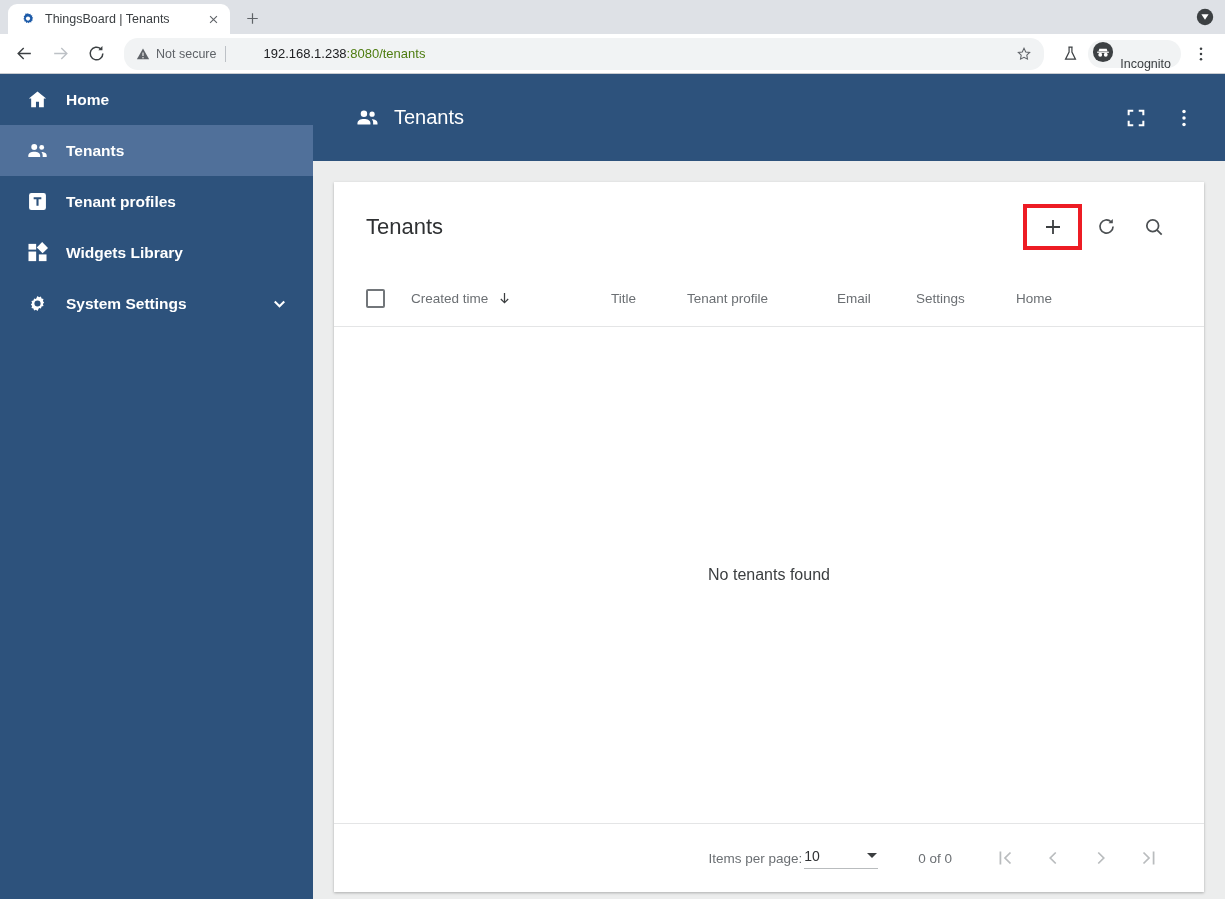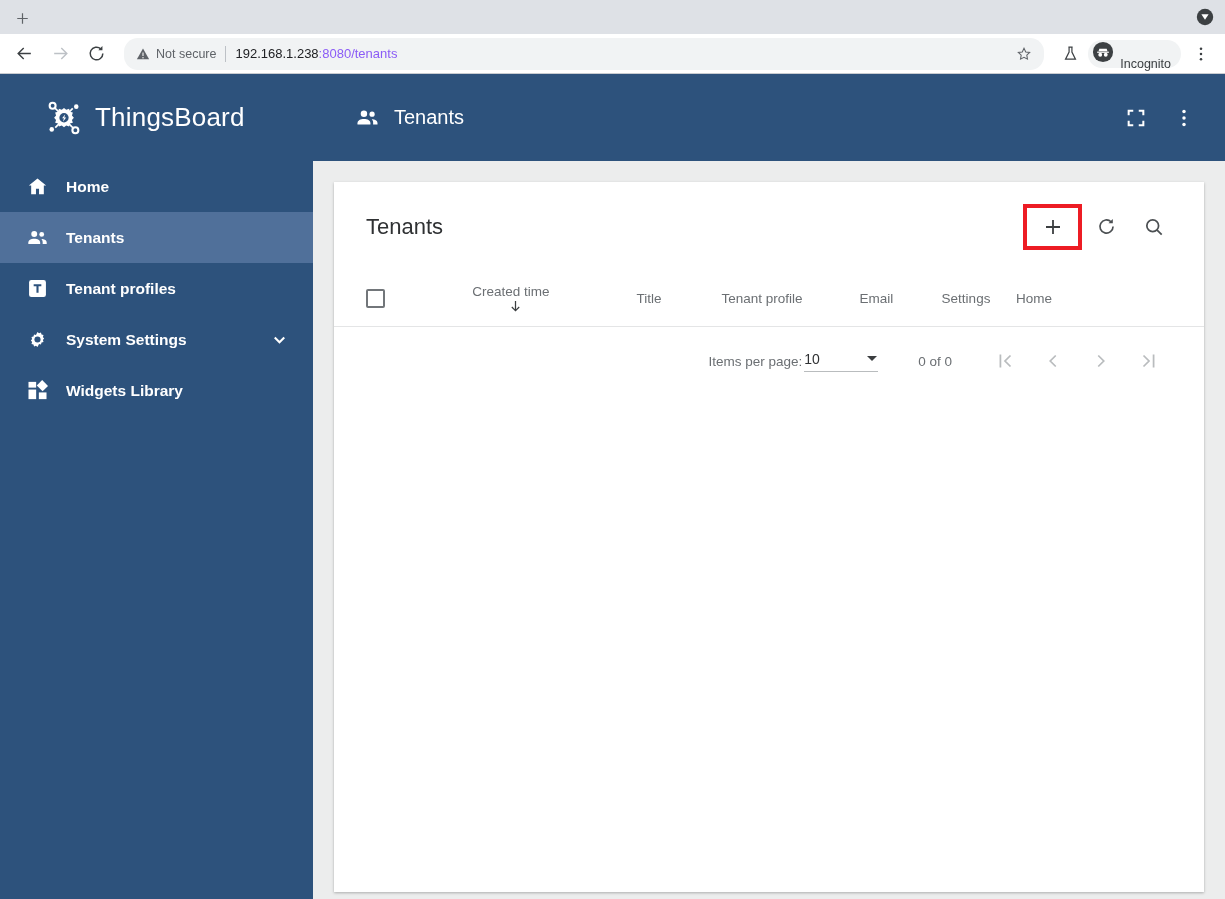--- a/index.html
+++ b/index.html
@@ -53,22 +53,22 @@
   }
   .nav-btn.disabled { color: #bdc1c6; }
   .omnibox {
     flex: 1; height: 28px; background: #f1f3f4; border-radius: 14px;
     display: flex; align-items: center; padding: 16px 12px; margin: 0 6px;
     min-width: 0;
   }
   .not-secure-icon { margin-right: 6px; display: flex; align-items: center; color: #5f6368; }
   .not-secure-text { font-size: 12.5px; color: #5f6368; white-space: nowrap; }
   .omni-sep { width: 1px; height: 16px; background: #bdc1c6; margin: 0 9px; }
-  .url-host { font-size: 13px; color: #202124; }
-  .url-path { font-size: 13px; color: #8b5cf6; }
+  .url-host { font-size: 13px; color: #202124; margin-left: 28px; }
+  .url-path { font-size: 13px; color: #4d7c0f; }
   .omni-star { margin-left: auto; color: #5f6368; display: flex; align-items: center; }
   .tb-icon {
     width: 28px; height: 28px; margin-left: 6px;
     display: flex; align-items: center; justify-content: center; color: #5f6368;
   }
   .incognito-chip {
     display: flex; align-items: center; height: 28px;
     background: #f1f3f4; border-radius: 14px; padding: 0 10px 0 4px; margin-left: 4px;
   }
   .incognito-label { font-size: 12.5px; color: #3c4043; margin-left: 6px; margin-top: 20px; }
@@ -119,21 +119,21 @@
     width: 48px; height: 48px; display: flex; align-items: center; justify-content: center;
     color: #4b4f52;
   }
   .icon-btn.highlighted { border: 4px solid #ed1c24; width: 59px; height: 46px; }
 
   .table-head {
     height: 56px; display: flex; align-items: center;
     border-bottom: 1px solid #e4e5e6; padding: 0 26px 0 32px; flex: 0 0 56px;
   }
   .th {
-    font-size: 13.5px; color: #6b6f73; display: flex; align-items: center; white-space: nowrap; flex-direction: column;
+    font-size: 13.5px; color: #6b6f73; display: flex; align-items: center; white-space: nowrap;
   }
   .checkbox-box {
     width: 19px; height: 19px; border: 2px solid #72767a; border-radius: 2px;
     flex: 0 0 19px;
   }
   .sort-arrow { margin-left: 9px; display: flex; align-items: center; color: #3b3e40; }
 
   .table-body {
     flex: 1; display: flex; align-items: center; justify-content: center;
     border-bottom: 1px solid #e4e5e6;
@@ -152,20 +152,34 @@
   .pag-select-value { font-size: 14px; color: #2f3133; }
   .pag-select-arrow { margin-left: auto; }
   .pag-range { font-size: 13.5px; color: #6b6f73; margin-left: 40px; }
   .pag-nav { display: flex; align-items: center; margin-left: 40px; gap: 22px; }
   .pag-btn { width: 26px; height: 26px; display: flex; align-items: center; justify-content: center; color: #b9bcbe; }
 </style>
 </head>
 <body>
 
 <div class="browser-tabstrip">
+  <div class="tab">
+    <span class="tab-favicon">
+      <svg viewBox="0 0 16 16" width="16" height="16">
+        <path fill="#1c5aa8" d="M8 2.2l1 1.1 1.4-.5.4 1.4 1.5.2-.3 1.5 1.2.9-1 1.1.6 1.4-1.4.6-.2 1.5-1.5-.3-.9 1.2-1.1-1-1.4.6-.6-1.4-1.5-.2.3-1.5-1.2-.9 1-1.1-.6-1.4L5.2 4l.2-1.5 1.5.3z"></path>
+        <circle cx="8" cy="7.6" r="2.1" fill="#ffffff"></circle>
+      </svg>
+    </span>
+    <span class="tab-title">ThingsBoard | Tenants</span>
+    <span class="tab-close">
+      <svg viewBox="0 0 16 16" width="11" height="11">
+        <path stroke="#5f6368" stroke-width="1.6" d="M3 3l10 10M13 3L3 13"></path>
+      </svg>
+    </span>
+  </div>
   <div class="new-tab">
     <svg viewBox="0 0 20 20" width="15" height="15">
       <path stroke="#5f6368" stroke-width="1.6" d="M10 3v14M3 10h14"></path>
     </svg>
   </div>
   <div class="win-ctrl">
     <svg viewBox="0 0 22 22" width="20" height="20">
       <circle cx="11" cy="11" r="9" fill="#3c4043"></circle>
       <path d="M7 8h8l-4 6z" fill="#ffffff"></path>
     </svg>
@@ -231,37 +245,20 @@
       <circle cx="12" cy="5" r="1.7" fill="#3c4043"></circle>
       <circle cx="12" cy="12" r="1.7" fill="#3c4043"></circle>
       <circle cx="12" cy="19" r="1.7" fill="#3c4043"></circle>
     </svg>
   </div>
 </div>
 
 <div class="app">
 
   <div class="sidebar">
-    <div class="logo-area">
-      <span class="logo-mark">
-        <svg viewBox="0 0 48 48" width="42" height="42">
-          <g fill="none" stroke="#ffffff" stroke-width="2">
-            <path d="M13 12l7 7M35 36l-7-7M34 13l-6 6M14 35l6-6"></path>
-          </g>
-          <circle cx="11" cy="10" r="3.4" fill="none" stroke="#ffffff" stroke-width="2.4"></circle>
-          <circle cx="37" cy="38" r="3.4" fill="none" stroke="#ffffff" stroke-width="2.4"></circle>
-          <circle cx="38" cy="11" r="2.6" fill="#ffffff"></circle>
-          <circle cx="10" cy="37" r="2.6" fill="#ffffff"></circle>
-          <path fill="#ffffff" d="M24 12.5l2.6 2.1 3.2-1.1 1 3.3 3.3.9-1 3.3 2.2 2.6-2.2 2.6 1 3.3-3.3.9-1 3.3-3.2-1.1-2.6 2.1-2.6-2.1-3.2 1.1-1-3.3-3.3-.9 1-3.3-2.2-2.6 2.2-2.6-1-3.3 3.3-.9 1-3.3 3.2 1.1z"></path>
-          <circle cx="24" cy="23.7" r="5.3" fill="#2d527c"></circle>
-          <path fill="#ffffff" d="M25.4 19.6l-3.6 4.6h2.1l-1.1 4 3.7-4.8h-2.2z"></path>
-        </svg>
-      </span>
-      <span class="logo-text">ThingsBoard</span>
-    </div>
 
     <div class="nav-item">
       <span class="nav-icon">
         <svg viewBox="0 0 24 24" width="23" height="23">
             <path fill="#ffffff" d="M12 3.6L3 11h2.4v9h5v-5.6h3.2V20h5v-9H21z"></path>
           </svg>
       </span>
       <span class="nav-label">Home</span>
     </div>
 
@@ -283,42 +280,42 @@
           <rect x="3.2" y="3.2" width="17.6" height="17.6" rx="2.4" fill="#ffffff"></rect>
           <path fill="#2d527c" d="M8 7.6h8v2.1h-2.9v6.7h-2.2V9.7H8z"></path>
         </svg>
       </span>
       <span class="nav-label">Tenant profiles</span>
     </div>
 
     <div class="nav-item">
       <span class="nav-icon">
         <svg viewBox="0 0 24 24" width="23" height="23">
+          <rect x="2.6" y="3" width="8" height="6" fill="#ffffff"></rect>
+          <rect x="2.6" y="11" width="8" height="10" fill="#ffffff"></rect>
+          <rect x="12.8" y="3" width="8.6" height="8" fill="#ffffff" transform="rotate(45 17.1 7)"></rect>
+          <rect x="13.4" y="14" width="8" height="7" fill="#ffffff"></rect>
+        </svg>
+      </span>
+      <span class="nav-label">Widgets Library</span>
+    </div>
+
+    <div class="nav-item">
+      <span class="nav-icon">
+        <svg viewBox="0 0 24 24" width="23" height="23">
           <path fill="#ffffff" d="M12 2.6l1.6 1.3 2-.7.6 2.1 2.1.6-.7 2 1.3 1.6-1.3 1.6.7 2-2.1.6-.6 2.1-2-.7L12 18.4l-1.6-1.3-2 .7-.6-2.1-2.1-.6.7-2-1.3-1.6 1.3-1.6-.7-2 2.1-.6.6-2.1 2 .7z" transform="translate(0 1.5)"></path>
           <circle cx="12" cy="12" r="3.2" fill="#2d527c"></circle>
         </svg>
       </span>
       <span class="nav-label">System Settings</span>
       <span class="nav-chevron">
         <svg viewBox="0 0 24 24" width="19" height="19">
           <path fill="none" stroke="#ffffff" stroke-width="2.6" d="M6 9.5l6 6 6-6"></path>
         </svg>
       </span>
-    </div>
-
-    <div class="nav-item">
-      <span class="nav-icon">
-        <svg viewBox="0 0 24 24" width="23" height="23">
-          <rect x="2.6" y="3" width="8" height="6" fill="#ffffff"></rect>
-          <rect x="2.6" y="11" width="8" height="10" fill="#ffffff"></rect>
-          <rect x="12.8" y="3" width="8.6" height="8" fill="#ffffff" transform="rotate(45 17.1 7)"></rect>
-          <rect x="13.4" y="14" width="8" height="7" fill="#ffffff"></rect>
-        </svg>
-      </span>
-      <span class="nav-label">Widgets Library</span>
     </div>
   </div>
 
   <div class="content">
 
     <div class="toolbar">
       <div class="toolbar-title-wrap">
         <span class="toolbar-icon">
           <svg viewBox="0 0 24 24" width="25" height="25">
             <circle cx="8.6" cy="8.4" r="3.1" fill="#ffffff"></circle>
@@ -383,20 +380,23 @@
               </svg>
             </span>
           </span>
           <span class="th" style="width:76px">Title</span>
           <span class="th" style="width:150px">Tenant profile</span>
           <span class="th" style="width:79px">Email</span>
           <span class="th" style="width:100px">Settings</span>
           <span class="th">Home</span>
         </div>
 
+        <div class="table-body">
+          <span class="empty-text">No tenants found</span>
+        </div>
 
         <div class="paginator">
           <span class="pag-label">Items per page:</span>
           <span class="pag-select">
             <span class="pag-select-value">10</span>
             <span class="pag-select-arrow">
               <svg viewBox="0 0 12 12" width="12" height="12">
                   <path fill="#3b3e40" d="M1 4h10l-5 5z"></path>
                 </svg>
             </span>

